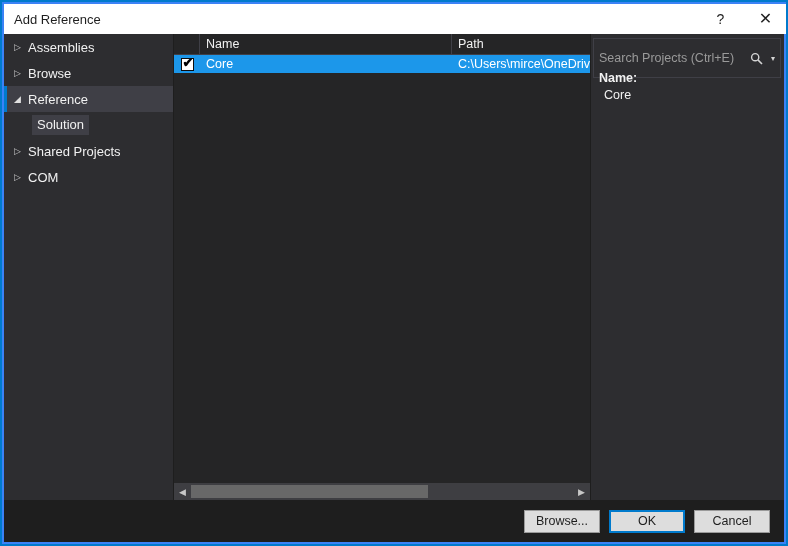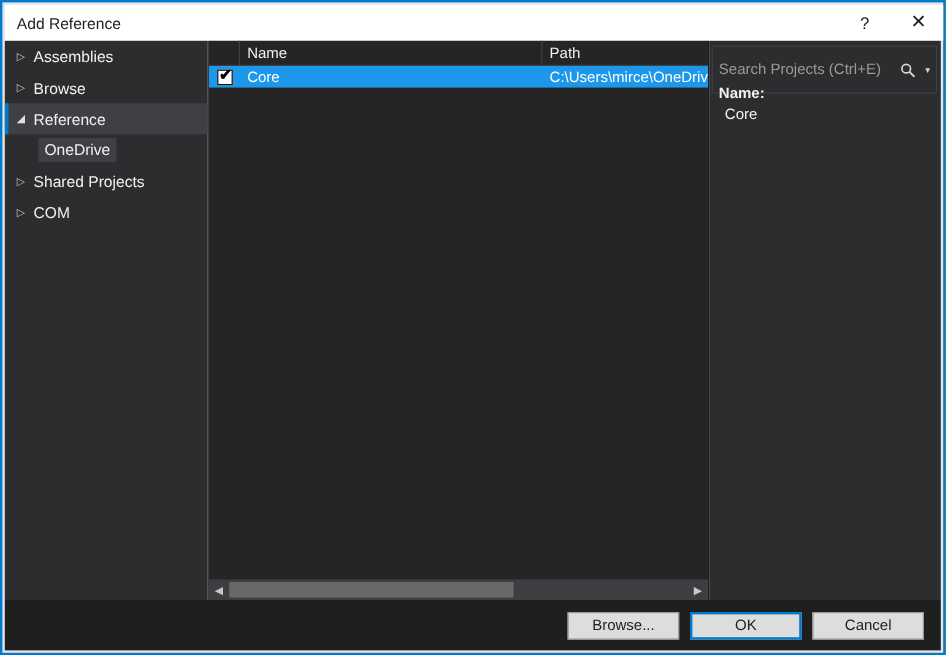--- a/index.html
+++ b/index.html
@@ -11,21 +11,21 @@
     font-family: "Liberation Sans", sans-serif;
     -webkit-font-smoothing: antialiased;
   }
 
   #dialog {
     position: relative;
     width: 788px;
     height: 546px;
     box-sizing: border-box;
     border: 2px solid #007acc;
-    background: #e5e5e5;
+    background: #3b82f6;
     overflow: hidden;
   }
 
   
   .titlebar {
     position: absolute;
     left: 2px; top: 2px;
     width: 784px;
     height: 30px;
     background: #ffffff;
@@ -333,21 +333,21 @@
     bottom: 2px;
     height: 42px;
     background: #1e1e1e;
     display: flex;
     align-items: center;
     justify-content: flex-end;
     padding-right: 14px;
     box-sizing: border-box;
   }
   .dlg-btn {
-    width: 93px;
+    width: 76px;
     height: 23px;
     margin-left: 9px;
     background: #dddddd;
     border: 1px solid #9a9a9a;
     box-sizing: border-box;
     font-family: "Liberation Sans", sans-serif;
     font-size: 12.5px;
     color: #1e1e1e;
     display: flex;
     align-items: center;
@@ -386,21 +386,21 @@
       <span class="tri">▷</span>
       <span class="tree-label">Browse</span>
     </div>
 
     <div class="tree-item selected">
       <span class="tri expanded">◢</span>
       <span class="tree-label">Reference</span>
     </div>
 
     <div class="tree-child">
-      <span class="child-pill">OneDrive</span>
+      <span class="child-pill">Solution</span>
     </div>
 
     <div class="tree-item">
       <span class="tri">▷</span>
       <span class="tree-label">Shared Projects</span>
     </div>
 
     <div class="tree-item">
       <span class="tri">▷</span>
       <span class="tree-label">COM</span>

